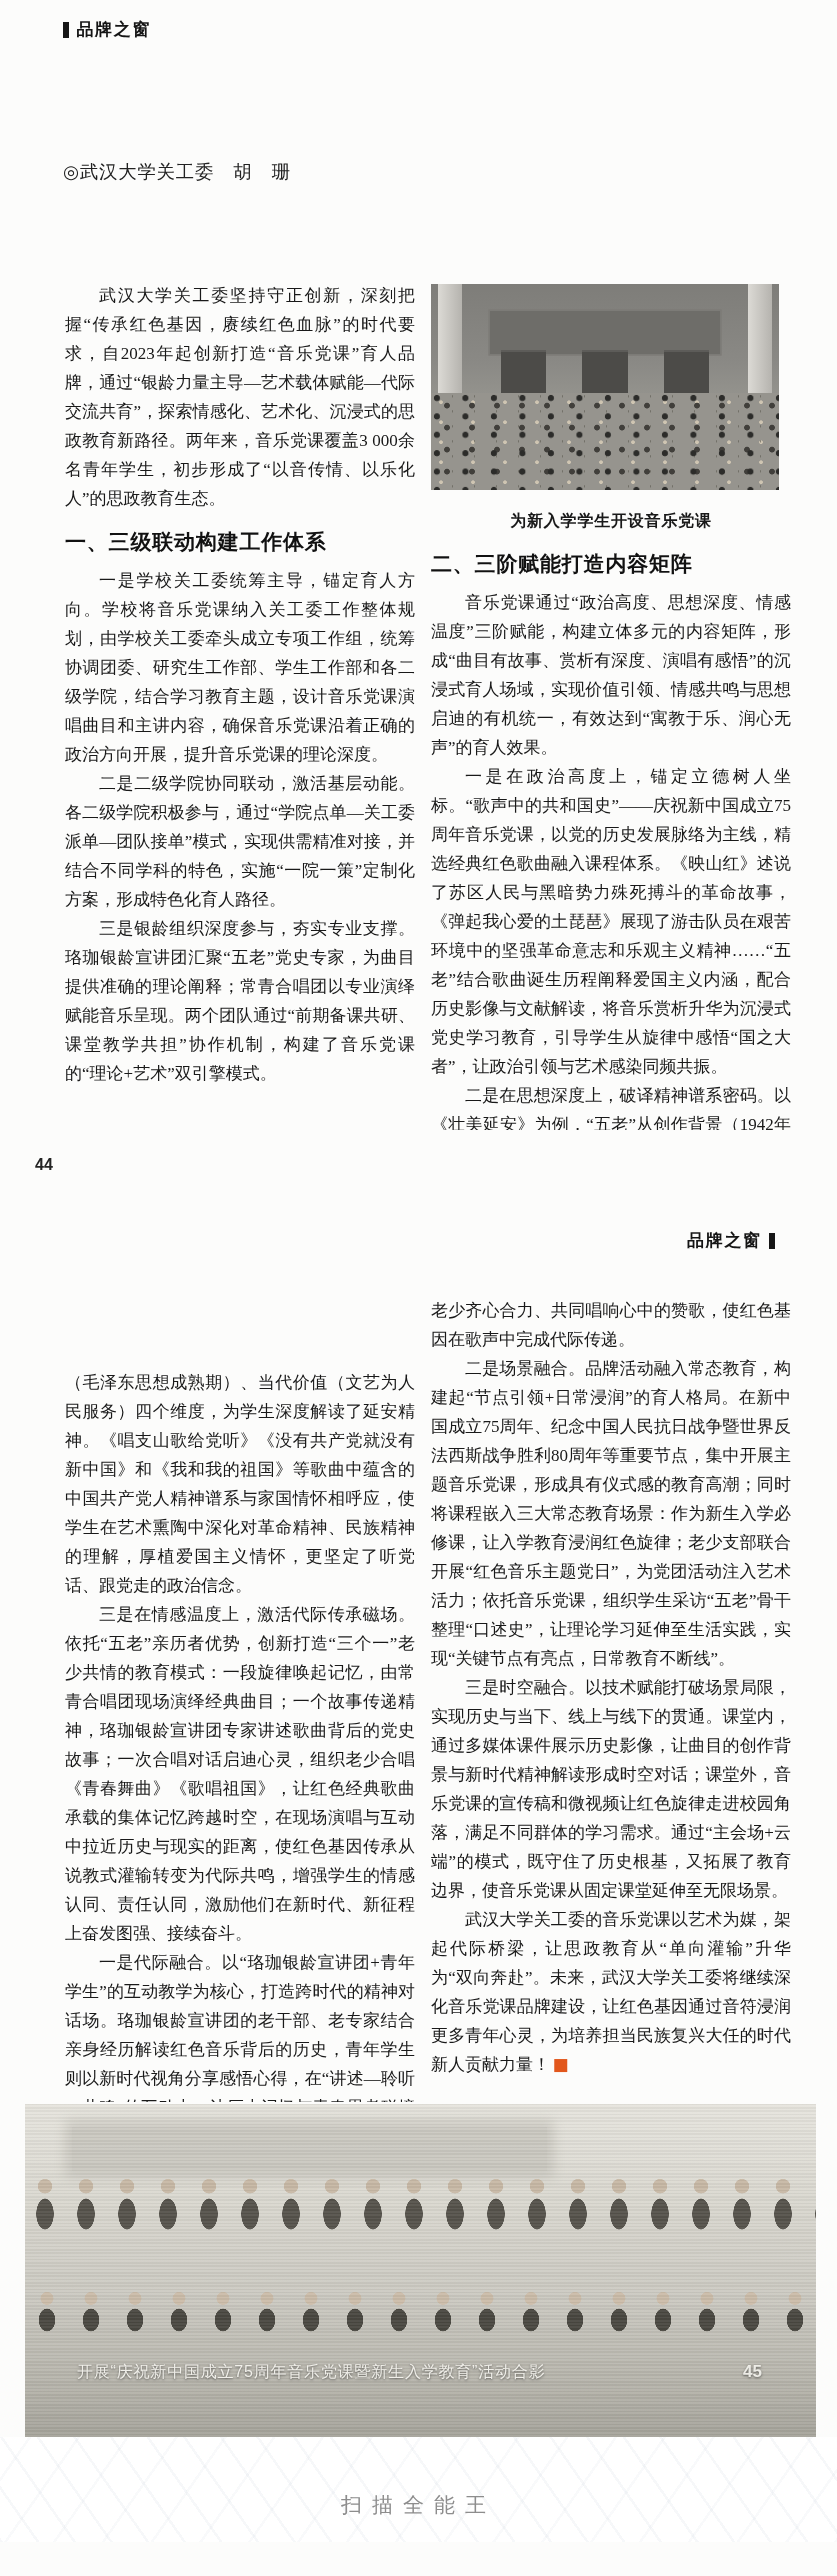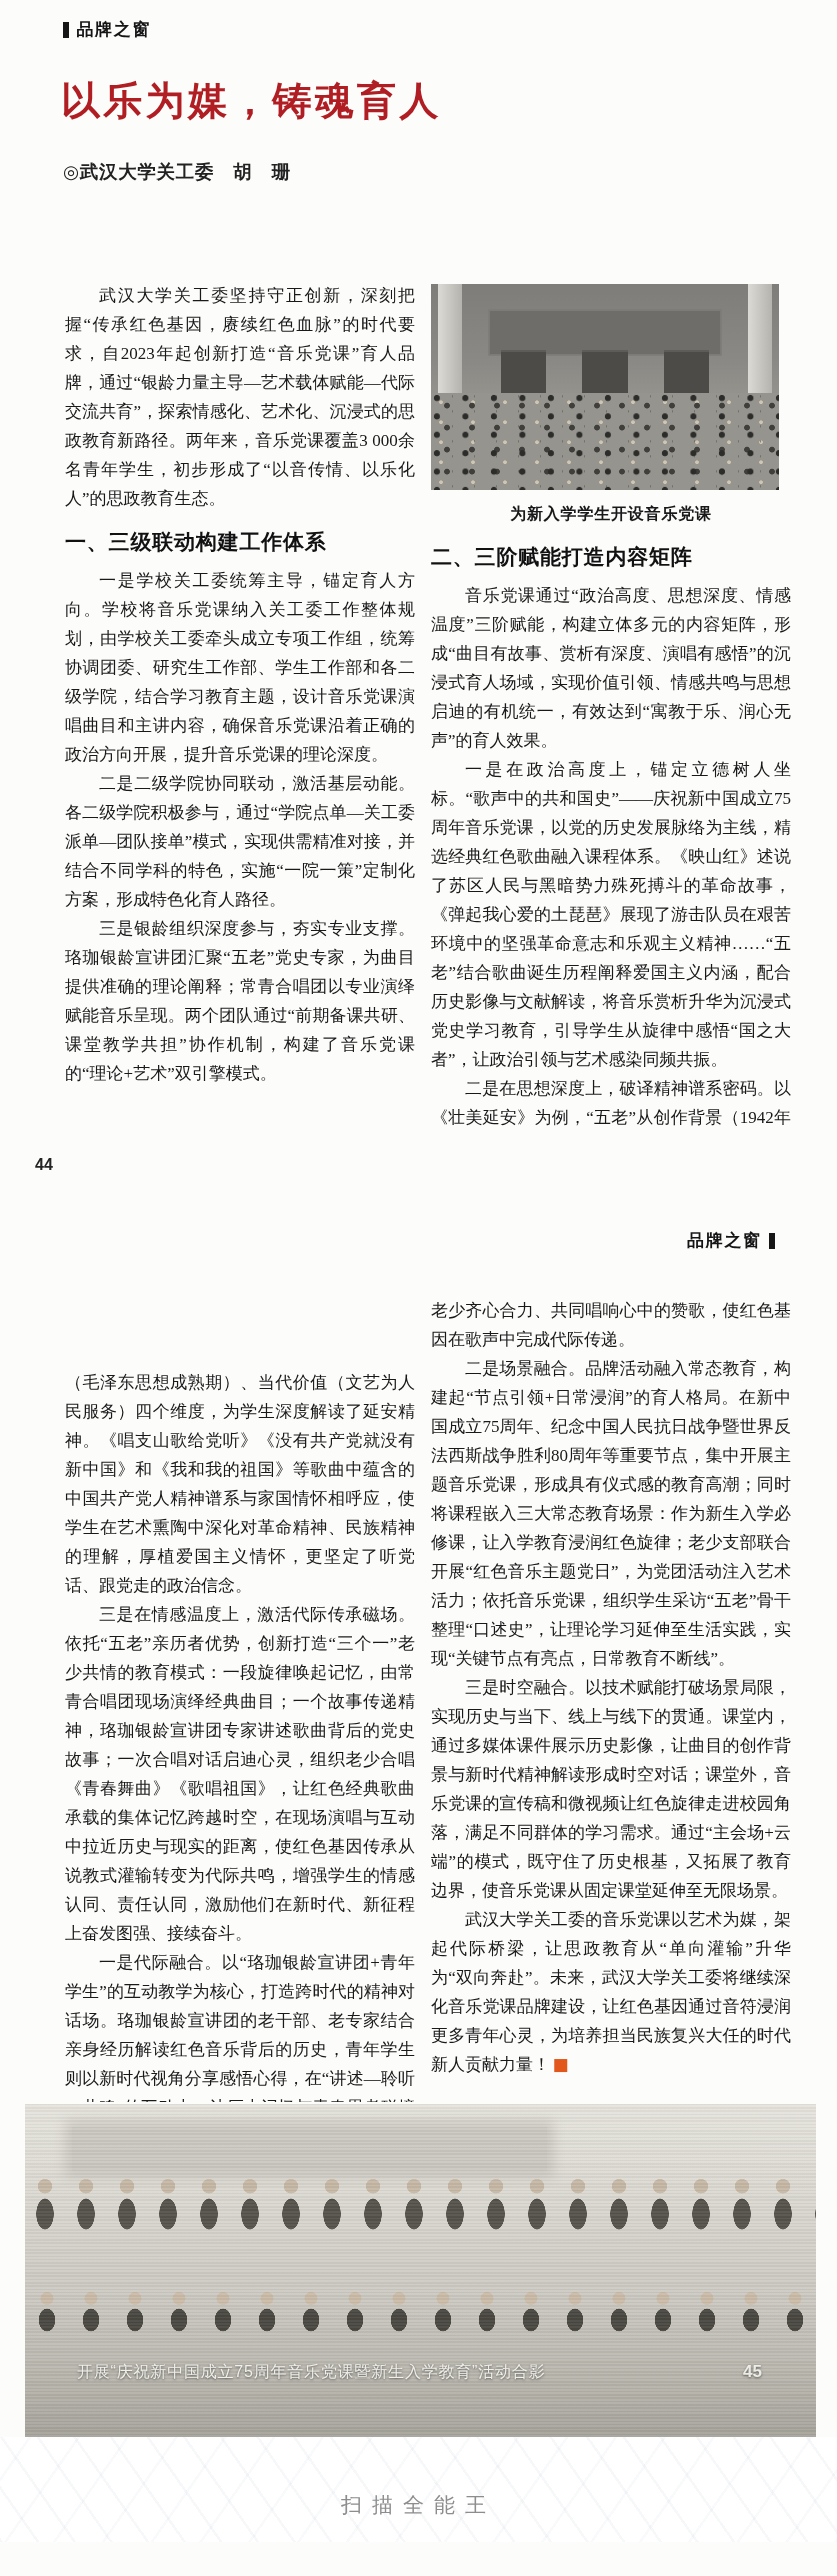--- a/index.html
+++ b/index.html
@@ -9,21 +9,21 @@
   .brand{position:absolute;font-family:"Liberation Sans","DejaVu Sans",sans-serif;
          font-weight:bold;font-size:17px;color:#151515;letter-spacing:1.7px;white-space:nowrap;}
   .brand-p1{left:63px;top:18.4px;}
   .brand-p2{left:687px;top:1229px;}
   .brand-bar{display:inline-block;width:5.9px;height:16px;background:#161616;vertical-align:-2.5px;}
   .brand-p1 .brand-bar{margin-right:7.5px;}
   .brand-p2 .brand-bar{margin-left:7.5px;}
   
   .title{position:absolute;left:61px;top:74px;margin:0;font-size:39px;font-weight:bold;
          color:#b01e23;letter-spacing:3.3px;font-family:"Liberation Serif","DejaVu Serif",serif;}
-  .byline{position:absolute;left:63px;top:159px;font-size:18.4px;color:#222;letter-spacing:0.8px;font-weight:bold;}
+  .byline{position:absolute;left:63px;top:159px;font-size:18.4px;color:#222;letter-spacing:0.8px;}
   
   .col{position:absolute;width:350px;font-size:17px;line-height:29px;text-align:justify;
        overflow:hidden;color:#191919;}
   .col p{margin:0;}
   .para{text-indent:2em;}
   .cont{text-indent:0;}
   .sec-h{font-family:"Liberation Sans","DejaVu Sans",sans-serif;font-weight:bold;
          font-size:21px;line-height:27px;margin:15px 0 11px;text-indent:0;color:#111;letter-spacing:0.8px;}
   .col-p1-left{left:65px;top:281px;height:819px;}
   .col-p1-right{left:431px;top:281px;width:360px;height:849px;}
@@ -40,21 +40,21 @@
   .ph1-d1{left:20%;} .ph1-d2{left:43.5%;} .ph1-d3{left:67%;}
   .ph1-pillar{position:absolute;top:0;height:62%;width:7%;background:linear-gradient(90deg,#dcdad5,#b5b3ae);}
   .ph1-pl{left:2%;} .ph1-pr{right:2%;}
   .ph1-crowd{position:absolute;left:0;right:0;bottom:0;height:47%;background-color:#96948e;
     background-image:
       radial-gradient(circle at 5.9px 5px,#2c2c2a 2.7px,transparent 3.5px),
       radial-gradient(circle at 16px 12.6px,#413f3b 2.5px,transparent 3.3px),
       radial-gradient(circle at 24px 3.3px,#5b594f 2.2px,transparent 3px),
       radial-gradient(circle at 10px 9.2px,#cfc5b2 1.5px,transparent 2.2px);
     background-size:28.5px 18.4px,25px 22px,22px 15px,32px 20px;}
-  .caption{font-weight:bold;font-size:16px;text-align:center;margin:9px 0 0 0;letter-spacing:0.8px;color:#191919;}
+  .caption{font-weight:bold;font-size:16px;text-align:center;margin:16px 0 0 0;letter-spacing:0.8px;color:#191919;}
   
   .photo2{position:absolute;left:25px;top:2104px;width:791px;height:333px;overflow:hidden;
           background:linear-gradient(180deg,#e6e4dd 0%,#dad8d0 28%,#cbc9c1 58%,#b2b0a7 88%,#a5a39a 100%);}
   .ph2-banner{position:absolute;left:6%;right:34%;top:7%;height:13%;background:#c2c0b8;opacity:.7;
               box-shadow:0 0 11.7px 6.7px #c2c0b8;}
   .ph2-row-back{position:absolute;left:0;right:0;top:22%;height:44%;
     background-image:
       radial-gradient(circle 7.5px at 20px 9.2px,#c7b8a5 92%,transparent 100%),
       radial-gradient(ellipse 14.2px 25px at 20px 37px,#55524b 60%,transparent 63%);
     background-size:41px 100%;background-repeat:repeat-x;}
@@ -83,21 +83,20 @@
 </style>
 </head>
 <body>
 
 <div class="page">
 
   <div class="brand brand-p1">
     <span class="brand-bar"></span><span>品牌之窗</span>
   </div>
 
-  <h1 class="title">以乐为媒，铸魂育人</h1>
   <div class="byline">◎武汉大学关工委　胡　珊</div>
 
   <div class="col col-p1-left">
     <p class="para">武汉大学关工委坚持守正创新，深刻把握“传承红色基因，赓续红色血脉”的时代要求，自2023年起创新打造“音乐党课”育人品牌，通过“银龄力量主导—艺术载体赋能—代际交流共育”，探索情感化、艺术化、沉浸式的思政教育新路径。两年来，音乐党课覆盖3 000余名青年学生，初步形成了“以音传情、以乐化人”的思政教育生态。</p>
     <h2 class="sec-h">一、三级联动构建工作体系</h2>
     <p class="para">一是学校关工委统筹主导，锚定育人方向。学校将音乐党课纳入关工委工作整体规划，由学校关工委牵头成立专项工作组，统筹协调团委、研究生工作部、学生工作部和各二级学院，结合学习教育主题，设计音乐党课演唱曲目和主讲内容，确保音乐党课沿着正确的政治方向开展，提升音乐党课的理论深度。</p>
     <p class="para">二是二级学院协同联动，激活基层动能。各二级学院积极参与，通过“学院点单—关工委派单—团队接单”模式，实现供需精准对接，并结合不同学科的特色，实施“一院一策”定制化方案，形成特色化育人路径。</p>
     <p class="para">三是银龄组织深度参与，夯实专业支撑。珞珈银龄宣讲团汇聚“五老”党史专家，为曲目提供准确的理论阐释；常青合唱团以专业演绎赋能音乐呈现。两个团队通过“前期备课共研、课堂教学共担”协作机制，构建了音乐党课的“理论+艺术”双引擎模式。</p>
   </div>
 

